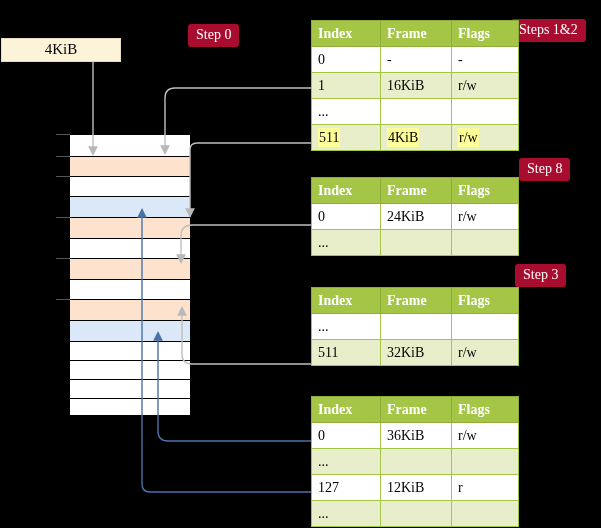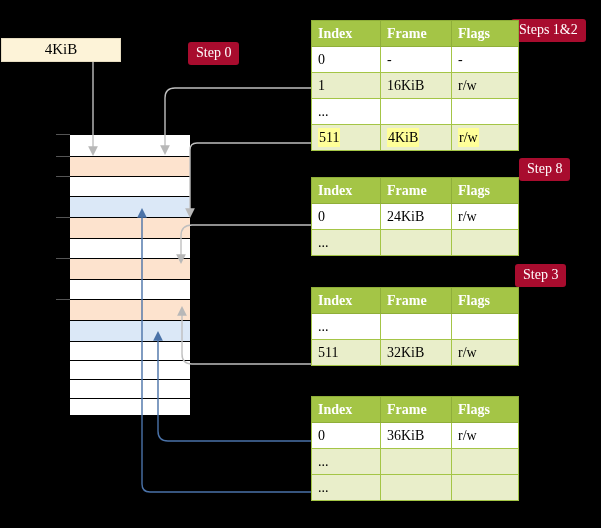--- a/index.html
+++ b/index.html
@@ -118,21 +118,21 @@
 </style>
 </head>
 <body>
 
 <div id="stage">
 
   <div class="vaddr-box" style="left:1px; top:38px; width:120px; height:24px;">
     <span>4KiB</span>
   </div>
 
-  <div class="step-badge" style="left:188px; top:42px;">
+  <div class="step-badge" style="left:188px; top:24px;">
     <span>Step 0</span>
   </div>
   <div class="step-badge" style="left:511px; top:19px;">
     <span>Steps 1&amp;2</span>
   </div>
   <div class="step-badge" style="left:519px; top:158px;">
     <span>Step 8</span>
   </div>
   <div class="step-badge" style="left:515px; top:264px;">
     <span>Step 3</span>
@@ -275,20 +275,25 @@
       <tr class="odd">
         <td><span>0</span></td>
         <td><span>36KiB</span></td>
         <td><span>r/w</span></td>
       </tr>
       <tr class="even">
         <td><span>...</span></td>
         <td><span></span></td>
         <td><span></span></td>
       </tr>
+      <tr class="odd">
+        <td><span>127</span></td>
+        <td><span>12KiB</span></td>
+        <td><span>r</span></td>
+      </tr>
       <tr class="even">
         <td><span>...</span></td>
         <td><span></span></td>
         <td><span></span></td>
       </tr>
     </tbody>
   </table>
 
 </div>
 

